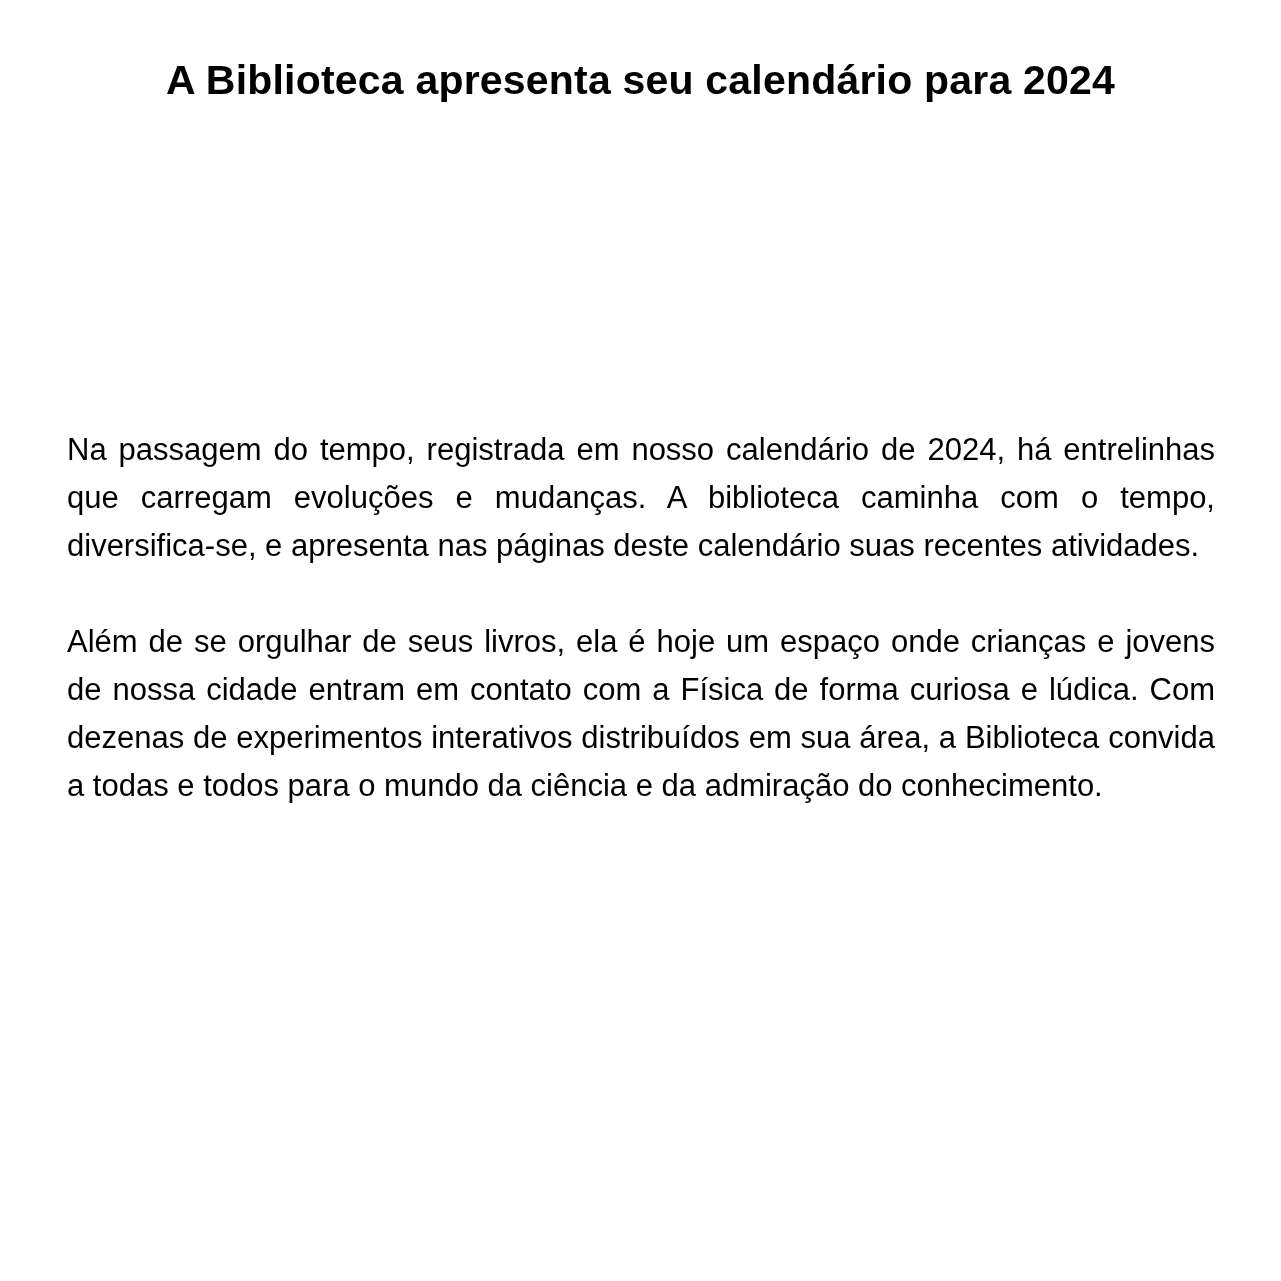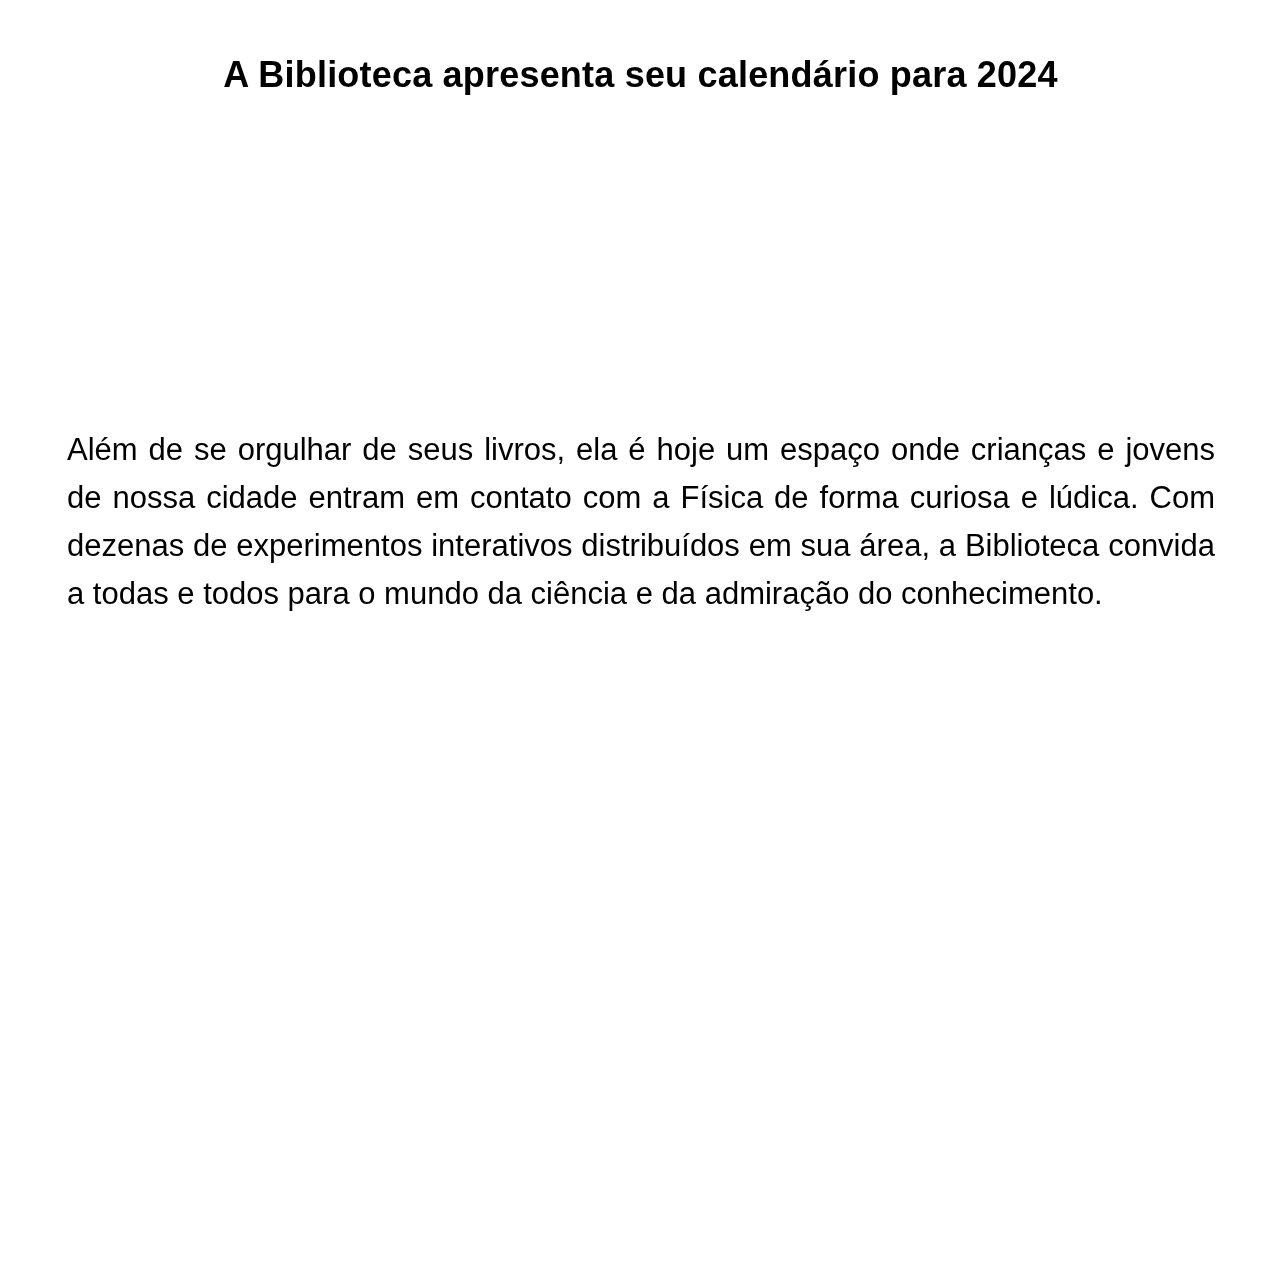--- a/index.html
+++ b/index.html
@@ -15,21 +15,21 @@
     color: #000000;
     font-family: "Liberation Sans", sans-serif;
     overflow: hidden;
   }
   .doc-title {
     position: absolute;
     top: 30px;
     left: 0;
     width: 100%;
     text-align: center;
-    font-size: 36px;
+    font-size: 41px;
     font-weight: 700;
     letter-spacing: 0.2px;
     color: #000000;
   }
   .doc-body {
     position: absolute;
     top: 426px;
     left: 67px;
     width: 1148px;
   }
@@ -45,15 +45,16 @@
     margin-bottom: 4px;
   }
 </style>
 </head>
 <body>
 
 <div class="page">
   <h1 class="doc-title">A Biblioteca apresenta seu calendário para 2024</h1>
 
   <div class="doc-body">
+    <p>Na passagem do tempo, registrada em nosso calendário de 2024, há entrelinhas que carregam evoluções e mudanças. A biblioteca caminha com o tempo, diversifica-se, e apresenta nas páginas deste calendário suas recentes atividades.</p>
     <p>Além de se orgulhar de seus livros, ela é hoje um espaço onde crianças e jovens de nossa cidade entram em contato com a Física de forma curiosa e lúdica. Com dezenas de experimentos interativos distribuídos em sua área, a Biblioteca convida a todas e todos para o mundo da ciência e da admiração do conhecimento.</p>
   </div>
 </div>
 
 </body></html>

